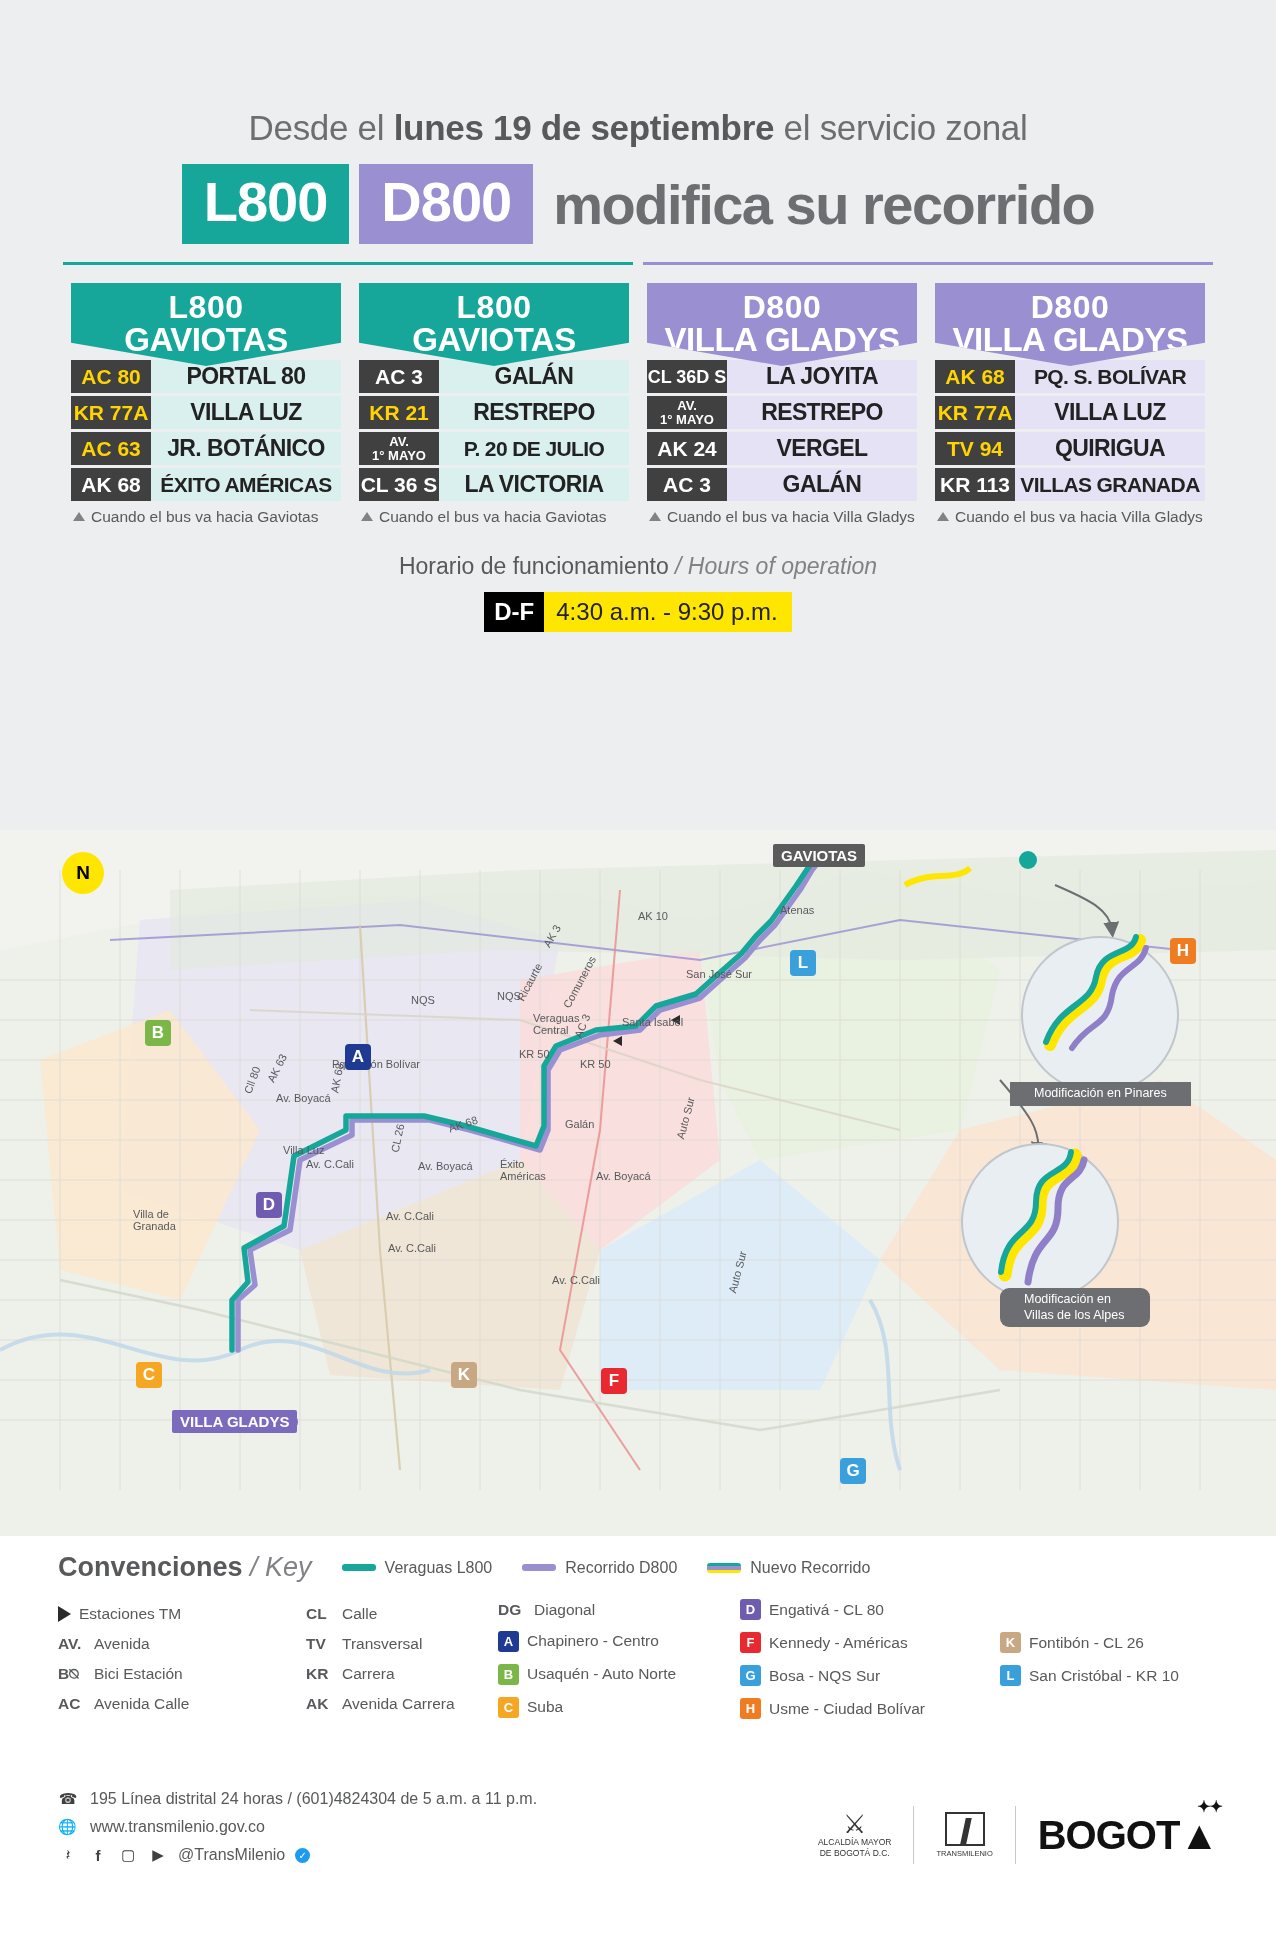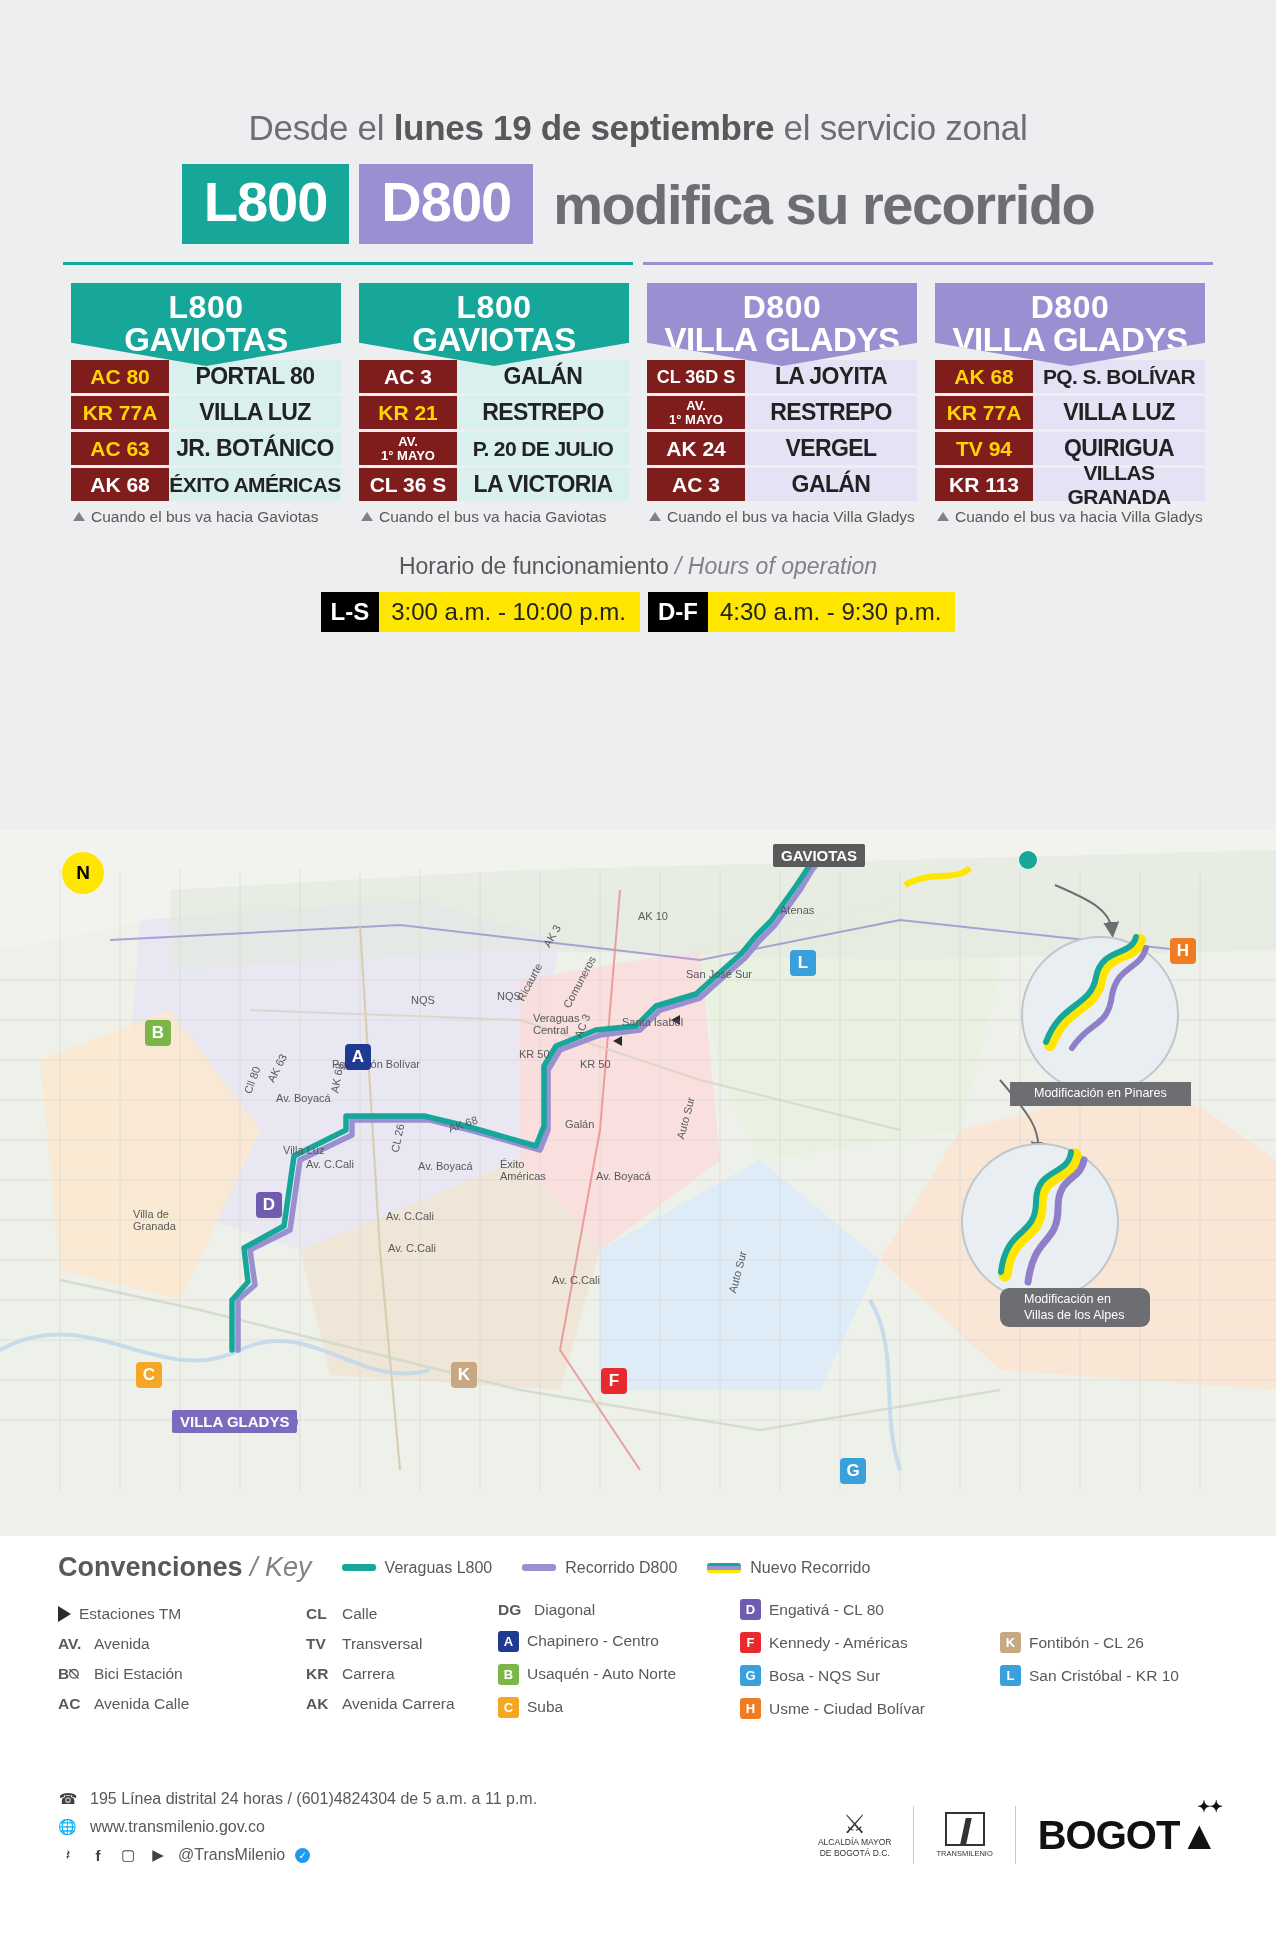--- a/index.html
+++ b/index.html
@@ -78,22 +78,22 @@
     clip-path: polygon(0 0, 100% 0, 100% 72%, 50% 100%, 0 72%);
   }
   .card-head .ln1 { font-size:32px; letter-spacing:0.5px; }
   .card-head .ln2 { font-size:33px; letter-spacing:-0.5px; }
   .teal .card-head { background:#16a79a; }
   .purple .card-head { background:#9a8fd0; }
 
   .rows { margin-top:-6px; }
   .row { display:flex; align-items:stretch; height:33px; margin-bottom:3px; }
   .code {
-    width:98px;
-    background:#7f1d1d;
+    width:80px;
+    background:#404040;
     color:#ffd400;
     font-weight:bold;
     font-size:21px;
     display:flex; align-items:center; justify-content:center;
     line-height:1;
     text-align:center;
   }
   .code.small { font-size:13px; flex-direction:column; justify-content:center; }
   .code.small span { display:block; line-height:1.05; }
   .code.white { color:#fff; }
@@ -313,24 +313,20 @@
         </div>
       </div>
 
     </div>
 
     <div class="hours-title">
       <span>Horario de funcionamiento</span>
       <i>/ Hours of operation</i>
     </div>
     <div class="hours-row">
-      <div class="hbox">
-        <div class="hk">L-S</div>
-        <div class="hv">3:00 a.m. - 10:00 p.m.</div>
-      </div>
       <div class="hbox">
         <div class="hk">D-F</div>
         <div class="hv">4:30 a.m. - 9:30 p.m.</div>
       </div>
     </div>
   </div>
 
   <div class="map">
     <svg width="1276" height="706">
 

